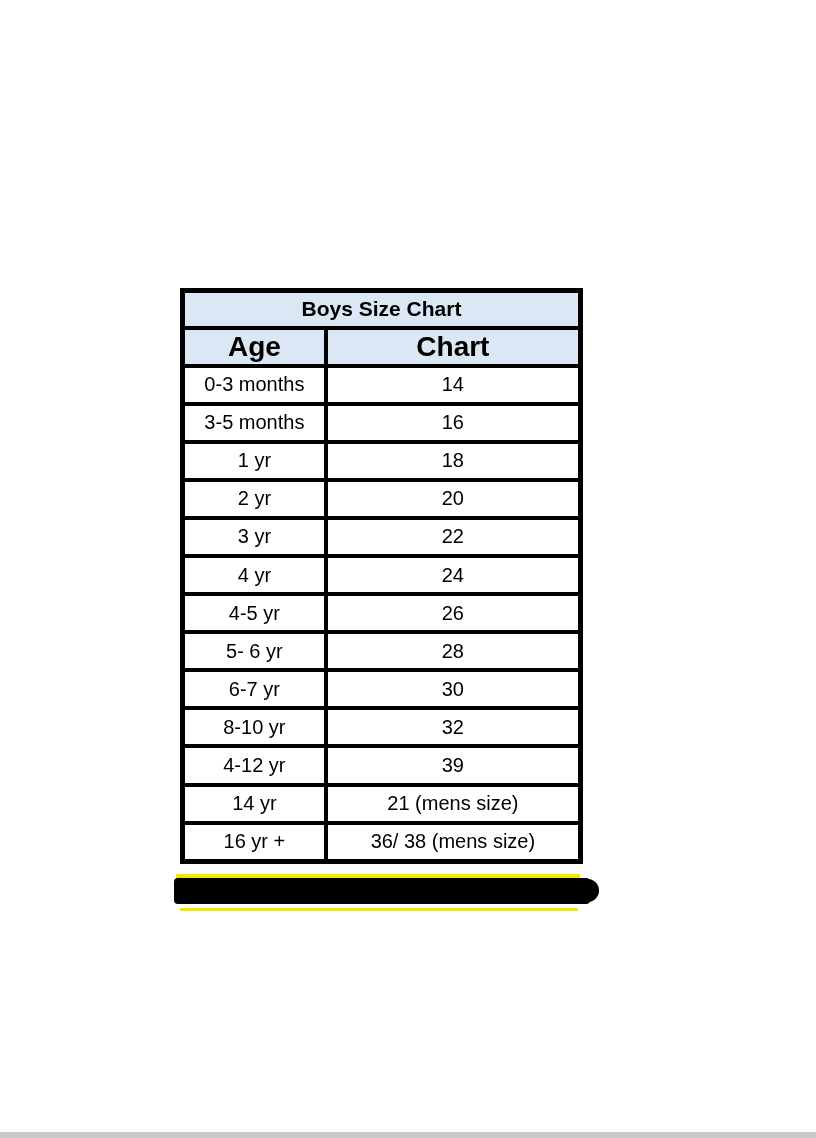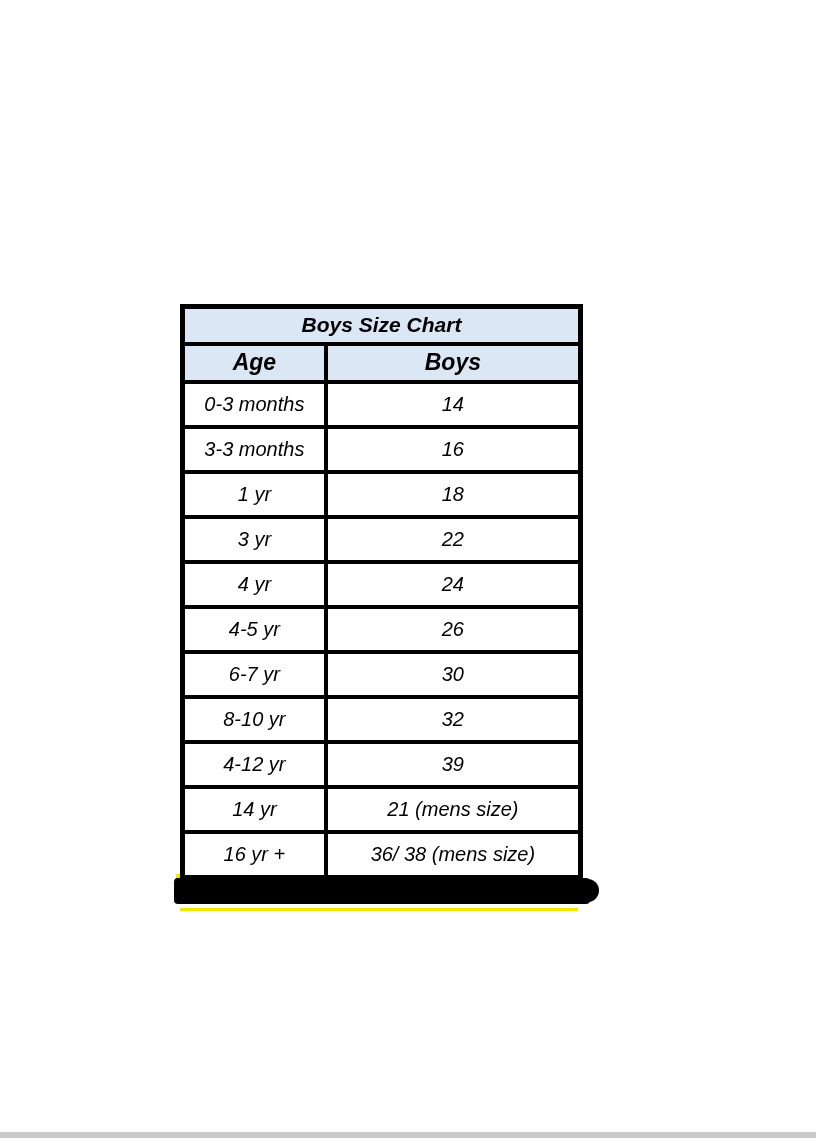--- a/index.html
+++ b/index.html
@@ -19,25 +19,24 @@
     position: relative;
     width: 816px;
     height: 1138px;
     background: var(--page_bg);
     overflow: hidden;
   }
 
   .table-wrap {
     position: absolute;
     left: 180px;
-    top: 304px;
+    top: 288px;
     width: 403px;
     height: 576px;
     z-index: 2;
-    font-style: italic;
   }
 
   table.size-chart {
     width: 100%;
     height: 100%;
     border-collapse: collapse;
     table-layout: fixed;
     border: 5px solid var(--table_border);
   }
   table.size-chart th,
@@ -52,21 +51,21 @@
   }
   tr.title-row th {
     height: 37px;
     background: var(--header_bg);
     font-size: 21px;
     font-weight: 700;
   }
   tr.col-header-row th {
     height: 38px;
     background: var(--header_bg);
-    font-size: 23px;
+    font-size: 28px;
     font-weight: 700;
     text-align: center;
   }
   tbody td {
     font-size: 20px;
     font-weight: 400;
   }
   col.age-col  { width: 36%; }
   col.size-col { width: 64%; }
 
@@ -118,47 +117,55 @@
       <colgroup>
         <col class="age-col">
         <col class="size-col">
       </colgroup>
       <thead>
         <tr class="title-row">
           <th colspan="2">Boys Size Chart</th>
         </tr>
         <tr class="col-header-row">
           <th>Age</th>
-          <th>Boys</th>
+          <th>Chart</th>
         </tr>
       </thead>
       <tbody id="rows-body">
           <tr>
             <td>0-3 months</td>
             <td>14</td>
           </tr>
           <tr>
-            <td>3-3 months</td>
+            <td>3-5 months</td>
             <td>16</td>
           </tr>
           <tr>
             <td>1 yr</td>
             <td>18</td>
+          </tr>
+          <tr>
+            <td>2 yr</td>
+            <td>20</td>
           </tr>
           <tr>
             <td>3 yr</td>
             <td>22</td>
           </tr>
           <tr>
             <td>4 yr</td>
             <td>24</td>
           </tr>
           <tr>
             <td>4-5 yr</td>
             <td>26</td>
+          </tr>
+          <tr>
+            <td>5- 6 yr</td>
+            <td>28</td>
           </tr>
           <tr>
             <td>6-7 yr</td>
             <td>30</td>
           </tr>
           <tr>
             <td>8-10 yr</td>
             <td>32</td>
           </tr>
           <tr>

